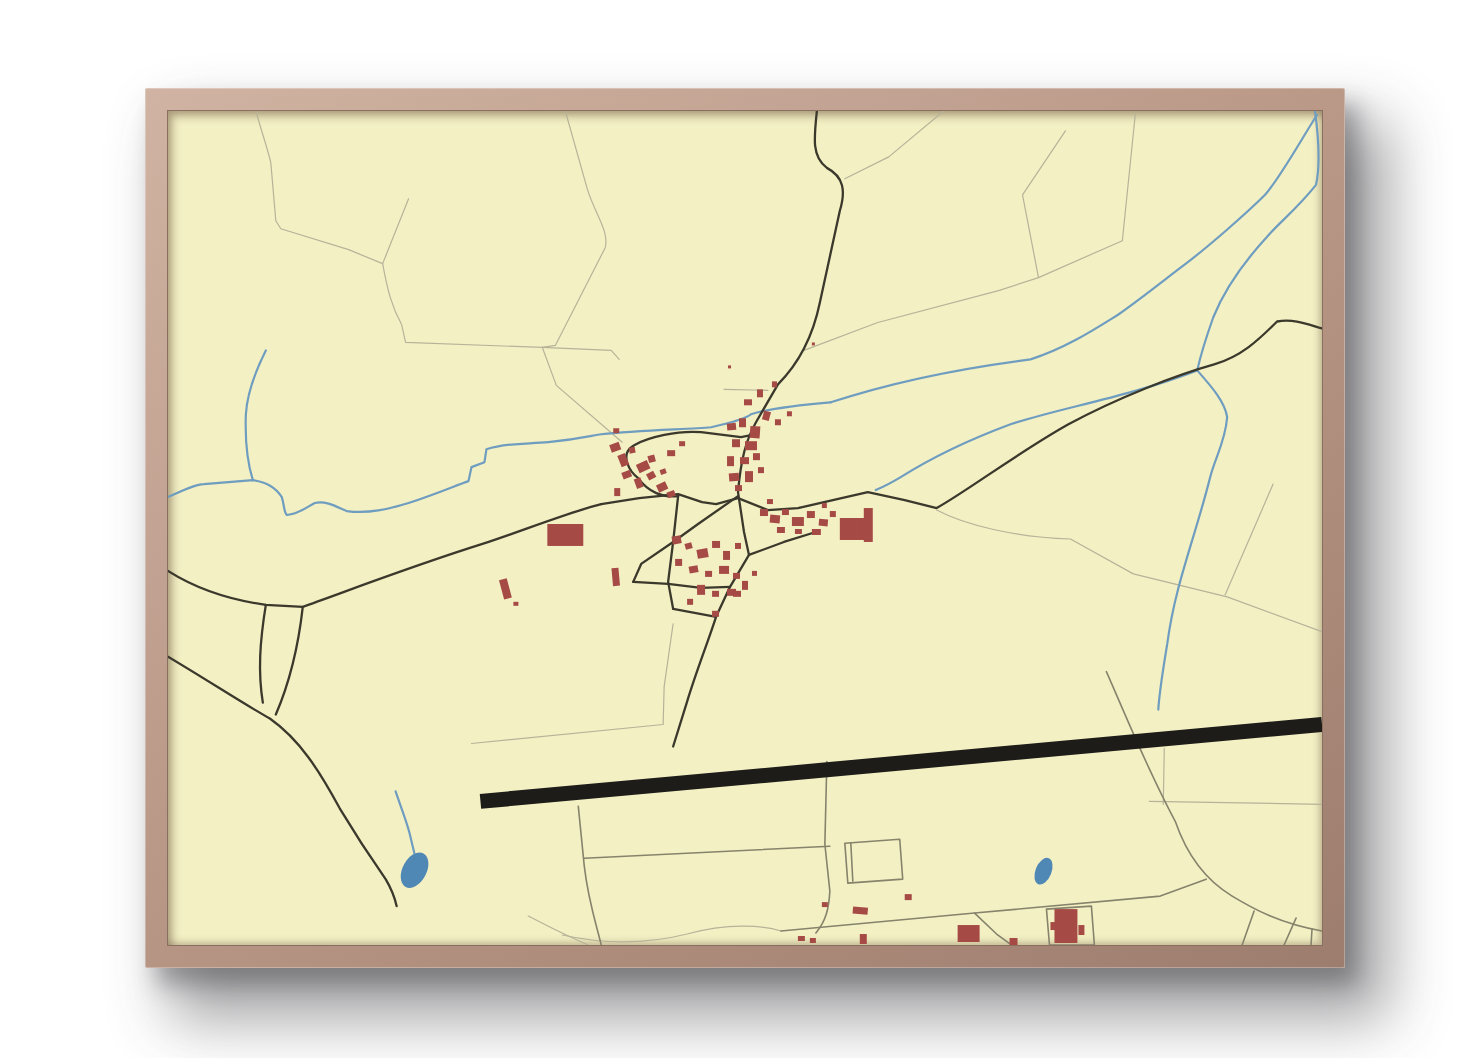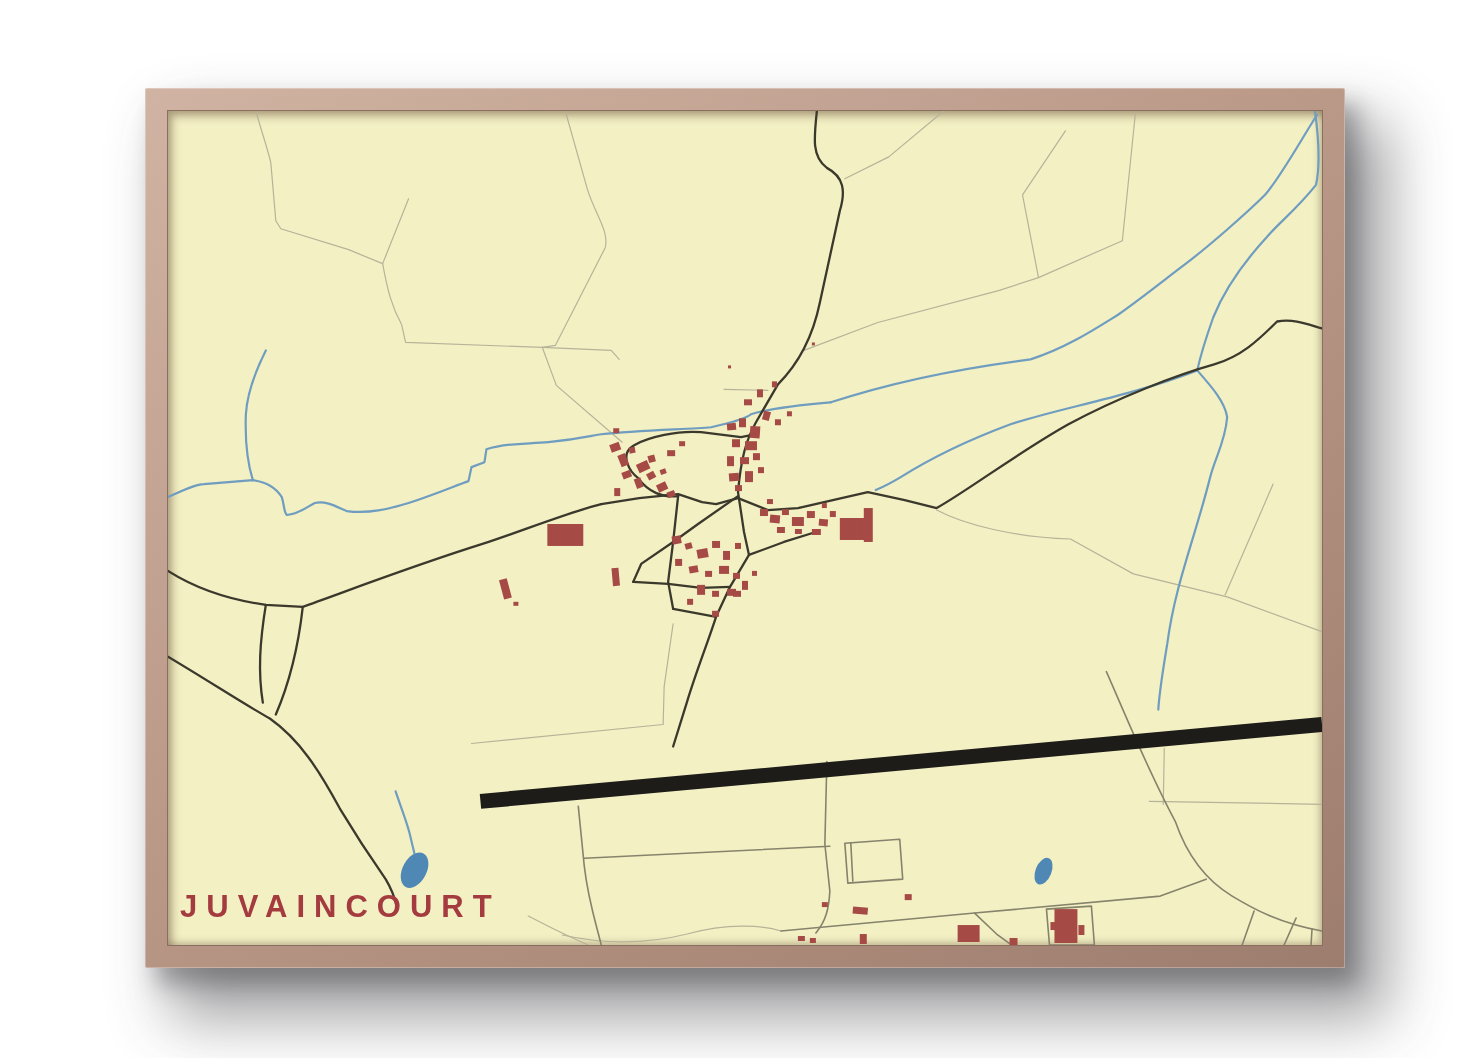--- a/index.html
+++ b/index.html
@@ -180,15 +180,14 @@
           <rect x="643" y="829" width="6" height="5"></rect>
           <rect x="686" y="798" width="15" height="7" transform="rotate(5 693.5 801.5)"></rect>
           <rect x="693" y="825" width="7" height="10"></rect>
           <rect x="791" y="816" width="22" height="17"></rect>
           <rect x="843" y="829" width="8" height="7"></rect>
           <rect x="888" y="800" width="23" height="34"></rect>
           <rect x="884" y="813" width="5" height="8"></rect>
           <rect x="912" y="816" width="6" height="10"></rect>
         </g>
       </svg>
-    <div class="poster-title" style="color: rgb(164, 59, 63);">JUVAINCOURT</div>
   </div>
 </div>
 
 </body></html>

